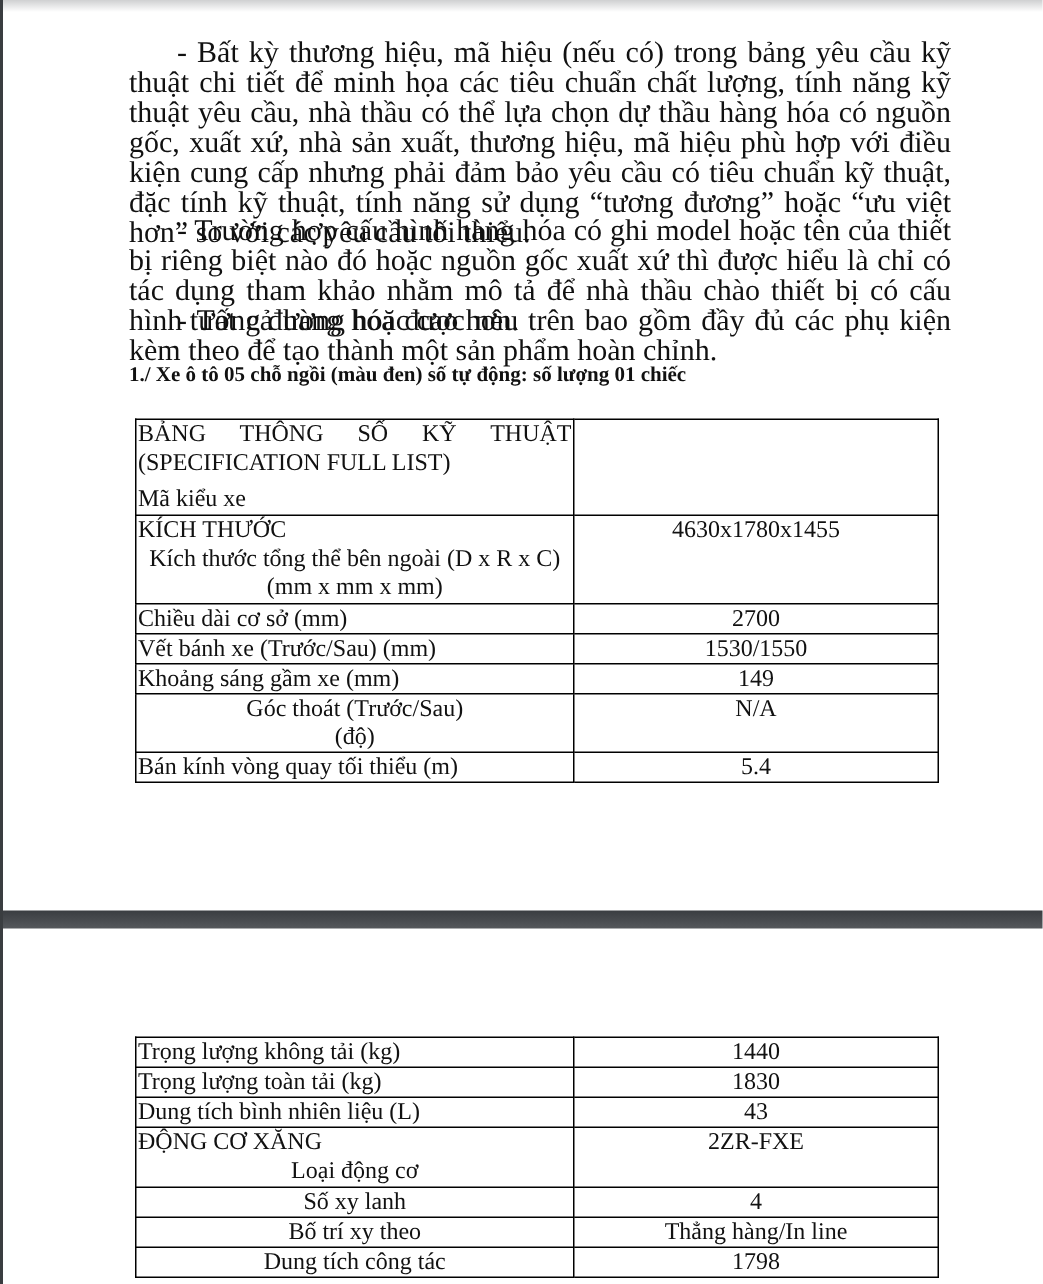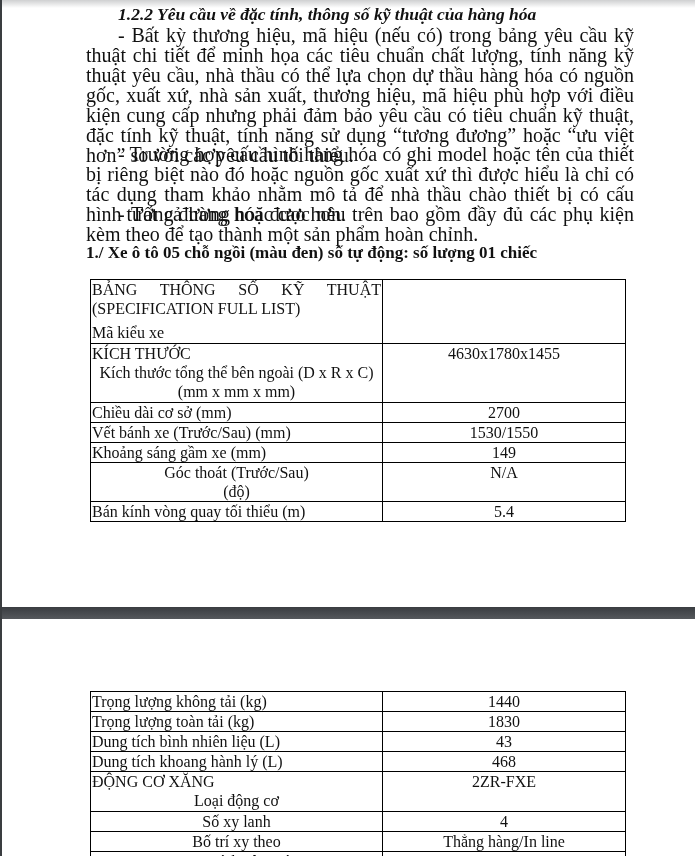--- a/index.html
+++ b/index.html
@@ -29,21 +29,21 @@
     position: absolute; left: 84px; width: 548px;
     font-size: 20px; line-height: 20px; text-align: justify;
     text-indent: 32px; margin: 0;
   }
   .para-1 { top: 25px; }
   .para-2 { top: 144px; }
   .para-3 { top: 204px; }
 
   .item-title {
     position: absolute; left: 84px; top: 243px;
-    font-weight: bold; font-size: 17px; white-space: nowrap;
+    font-weight: bold; font-size: 14px; white-space: nowrap;
   }
 
   table.spec {
     position: absolute; border-collapse: collapse; table-layout: fixed;
     font-size: 16px; line-height: 19px;
   }
   table.spec td { border: 1.3px solid #000; padding: 0 1px; vertical-align: top; }
   table.spec td.label { width: 289px; }
   table.spec td.value { width: 240px; text-align: center; }
   .t1 { left: 88px; top: 262px; width: 535px; margin-top: 17px; }
@@ -53,21 +53,20 @@
 </style>
 </head>
 <body>
 
 <div class="viewer">
   <div class="left-edge"></div>
 
   <div class="page page-1">
     <div class="top-shade"></div>
 
-    <div class="section-heading">1.2.2 Yêu cầu về đặc tính, thông số kỹ thuật của hàng hóa</div>
 
     <p class="para para-1">- Bất kỳ thương hiệu, mã hiệu (nếu có) trong bảng yêu cầu kỹ thuật chi tiết để minh họa các tiêu chuẩn chất lượng, tính năng kỹ thuật yêu cầu, nhà thầu có thể lựa chọn dự thầu hàng hóa có nguồn gốc, xuất xứ, nhà sản xuất, thương hiệu, mã hiệu phù hợp với điều kiện cung cấp nhưng phải đảm bảo yêu cầu có tiêu chuẩn kỹ thuật, đặc tính kỹ thuật, tính năng sử dụng “tương đương” hoặc “ưu việt hơn” so với các yêu cầu tối thiểu.</p>
     <p class="para para-2">- Trường hợp cấu hình hàng hóa có ghi model hoặc tên của thiết bị riêng biệt nào đó hoặc nguồn gốc xuất xứ thì được hiểu là chỉ có tác dụng tham khảo nhằm mô tả để nhà thầu chào thiết bị có cấu hình tương đương hoặc cao hơn.</p>
     <p class="para para-3">- Tất cả hàng hóa được nêu trên bao gồm đầy đủ các phụ kiện kèm theo để tạo thành một sản phẩm hoàn chỉnh.</p>
 
     <div class="item-title">1./ Xe ô tô 05 chỗ ngồi (màu đen) số tự động: số lượng 01 chiếc</div>
 
     <table class="spec t1">
       <tbody>
           <tr style="height:64px;">
@@ -119,24 +118,20 @@
         <td class="value">1440</td>
       </tr>
       <tr style="height:19px;">
         <td class="label">Trọng lượng toàn tải (kg)</td>
         <td class="value">1830</td>
       </tr>
       <tr style="height:19px;padding-left:44px;">
         <td class="label">Dung tích bình nhiên liệu (L)</td>
         <td class="value">43</td>
       </tr>
-      <tr style="height:19px;">
-        <td class="label">Dung tích khoang hành lý (L)</td>
-        <td class="value">468</td>
-      </tr>
       <tr style="height:40px;">
         <td class="label">
           <span style="display:block;">ĐỘNG CƠ XĂNG</span>
           <span class="lbl-sub">Loại động cơ</span>
         </td>
         <td class="value">2ZR-FXE</td>
       </tr>
       <tr style="height:19px;">
         <td class="label" style="text-align:center;">Số xy lanh</td>
         <td class="value">4</td>

